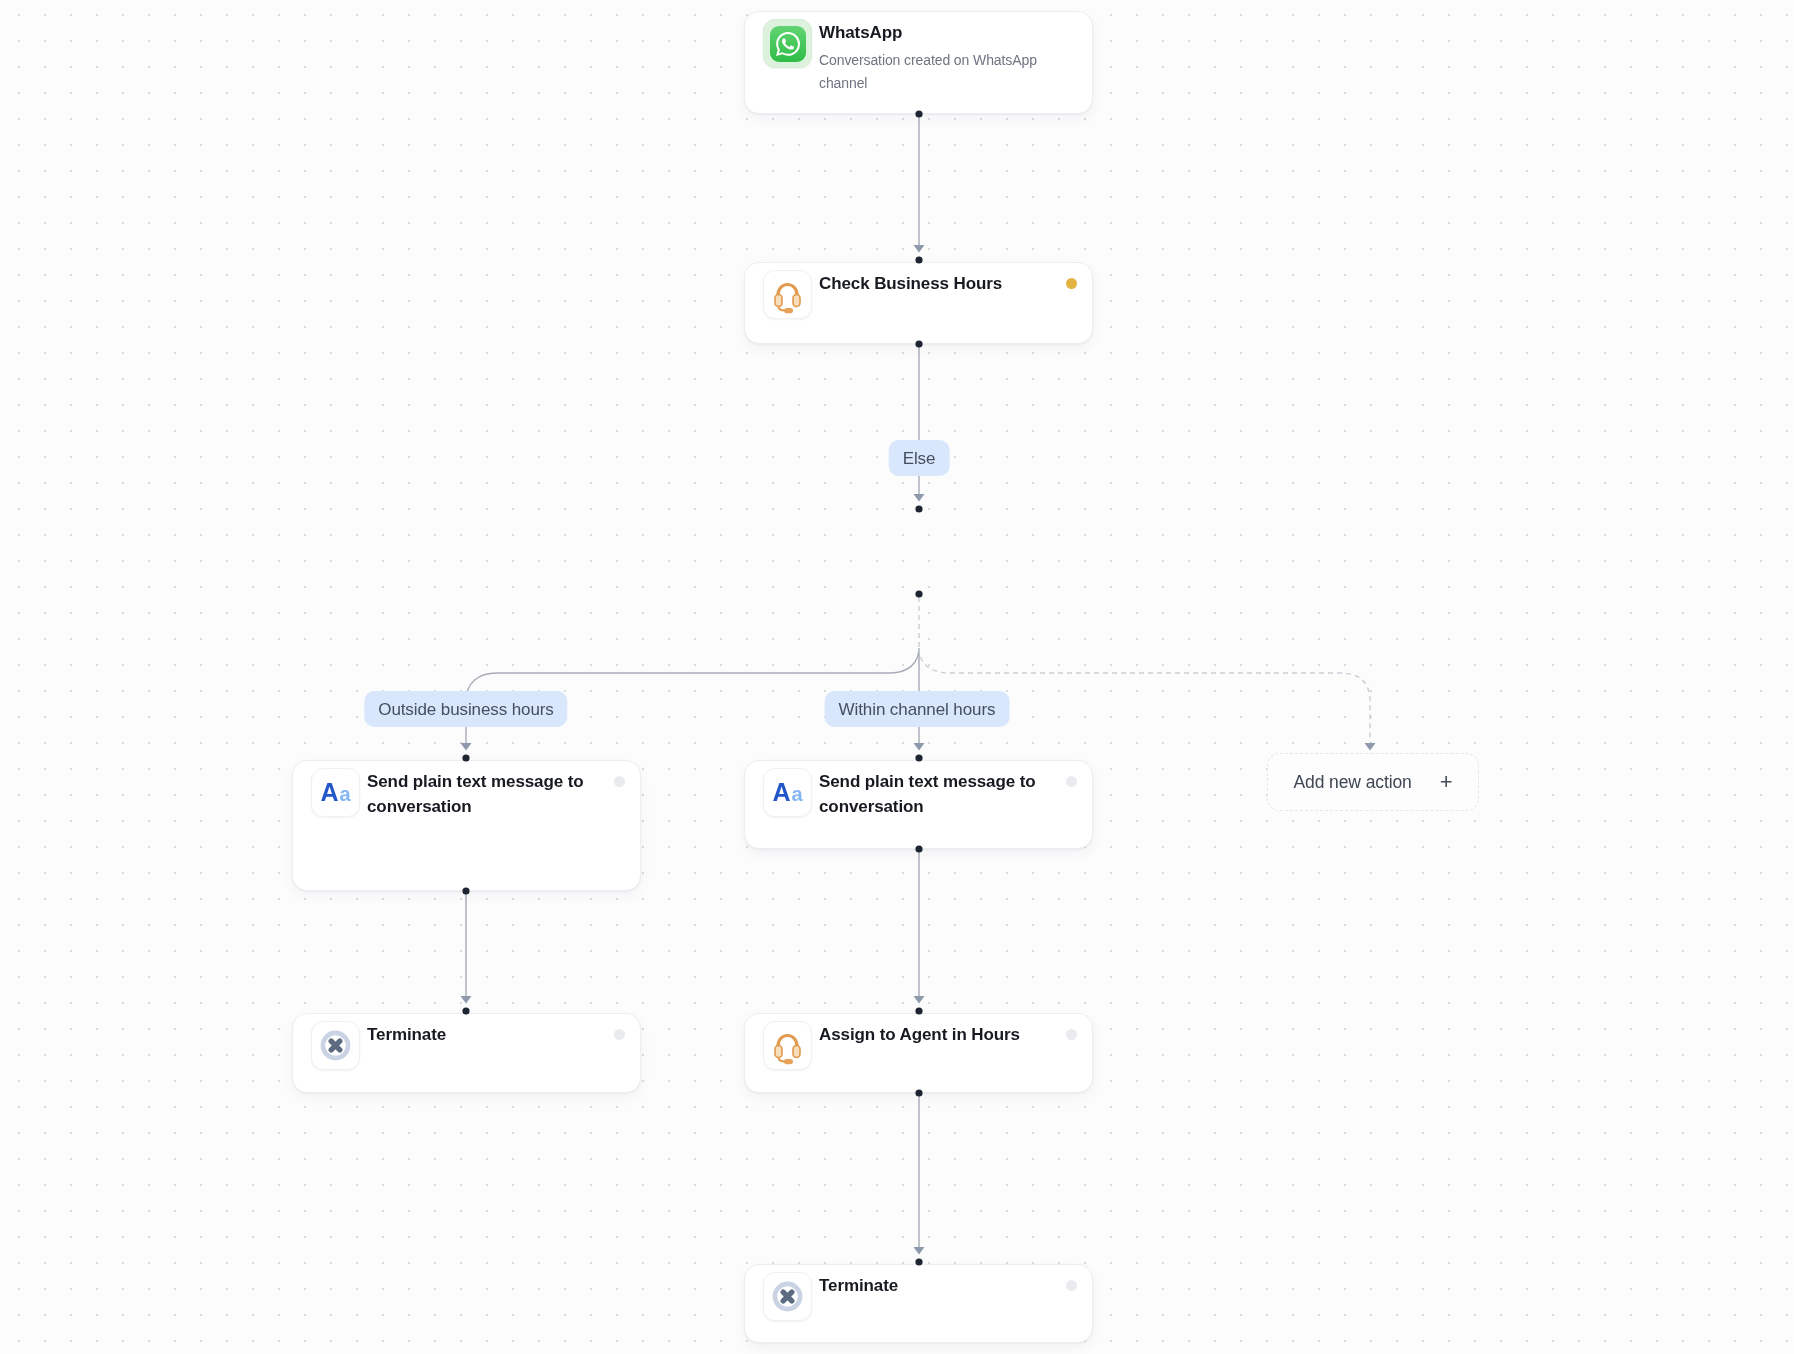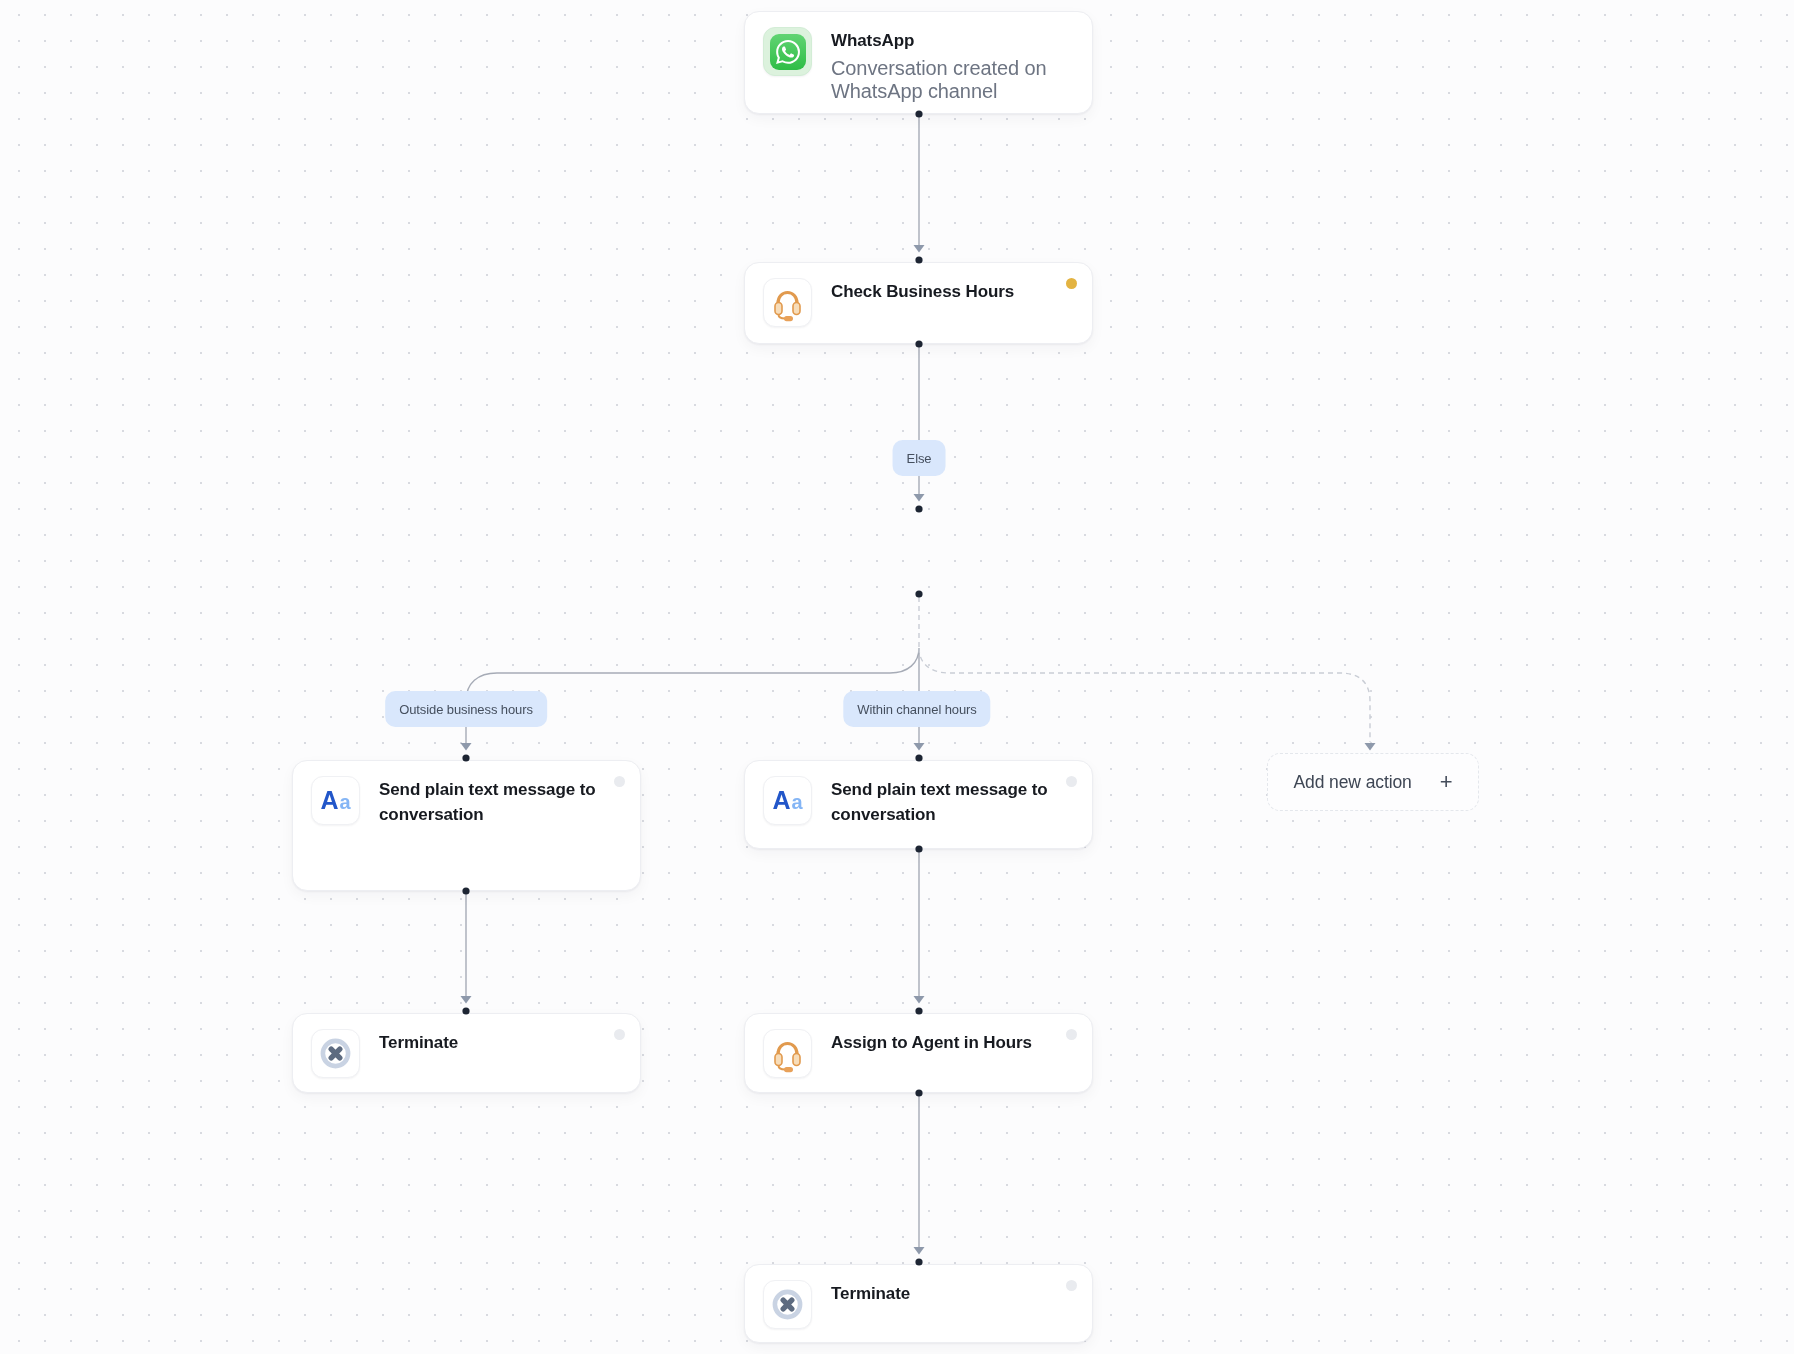--- a/index.html
+++ b/index.html
@@ -15,21 +15,21 @@
   svg.markers{z-index:4}
   .edge{fill:none;stroke:#A6ABB6;stroke-width:1.4}
   .edge.dashed{stroke:#C9CDD5;stroke-dasharray:5 4}
   .cdot{fill:#1D2533}
   .arrow{fill:#8E99AB}
 
   .node{
     position:absolute;width:349px;box-sizing:border-box;z-index:2;cursor:pointer;
     background:#fff;border:1px solid #EDEEF2;border-radius:15px;
     box-shadow:0 1px 2px rgba(16,24,40,.05),0 5px 14px rgba(16,24,40,.04);
-    display:flex;gap:19px;padding:15px 18px;
+    display:flex;gap:7px;padding:7px 18px;
   }
   .n-whatsapp{left:744px;top:11px;height:103px}
   .n-check{left:744px;top:262px;height:82px}
   .n-conditional{left:744px;top:511px;height:83px}
   .n-send-outside{left:292px;top:760px;height:131px}
   .n-send-within{left:744px;top:760px;height:89px}
   .n-terminate-left{left:292px;top:1013px;height:80px}
   .n-assign{left:744px;top:1013px;height:80px}
   .n-terminate-bottom{left:744px;top:1264px;height:79px}
 
@@ -43,29 +43,29 @@
     display:flex;align-items:center;justify-content:center}
   .wa-sq svg{width:24px;height:24px}
   .icon-box svg.glyph{width:47px;height:47px}
 
   .aa{display:flex;align-items:baseline;line-height:1}
   .aa .A{font-size:25px;font-weight:800;color:#2256C9}
   .aa .a{font-size:20px;font-weight:700;color:#84B5F5;margin-left:1px}
 
   .txt{min-width:0;padding-top:1px}
   .title{font-size:17px;font-weight:700;color:#171A20;line-height:25px;letter-spacing:-.1px}
-  .subtitle{font-size:20px;color:#6D7482;line-height:23px;margin-top:4px;letter-spacing:-.1px}
+  .subtitle{font-size:14px;color:#6D7482;line-height:23px;margin-top:4px;letter-spacing:-.1px}
 
   .status-dot{position:absolute;top:15px;right:15px;width:11px;height:11px;border-radius:50%}
   .status-dot.active{background:#E3B341}
   .status-dot.idle{background:#E9EBEF}
 
   .pill{
     position:absolute;transform:translateX(-50%);z-index:3;white-space:nowrap;
-    background:#D9E7FC;color:#454F5E;font-size:13px;line-height:23px;
+    background:#D9E7FC;color:#454F5E;font-size:17px;line-height:23px;
     padding:6.5px 14px;border-radius:10px;letter-spacing:-.1px;
   }
   .else-pill{left:919px;top:440px}
   .left-pill{left:466px;top:691px}
   .right-pill{left:917px;top:691px}
 
   .add-action{
     position:absolute;left:1267px;top:753px;width:212px;height:58px;z-index:2;box-sizing:border-box;
     border:1.5px dashed #E4E7EC;border-radius:13px;background:#FDFDFE;cursor:pointer;
     display:flex;align-items:center;justify-content:center;gap:28px;

